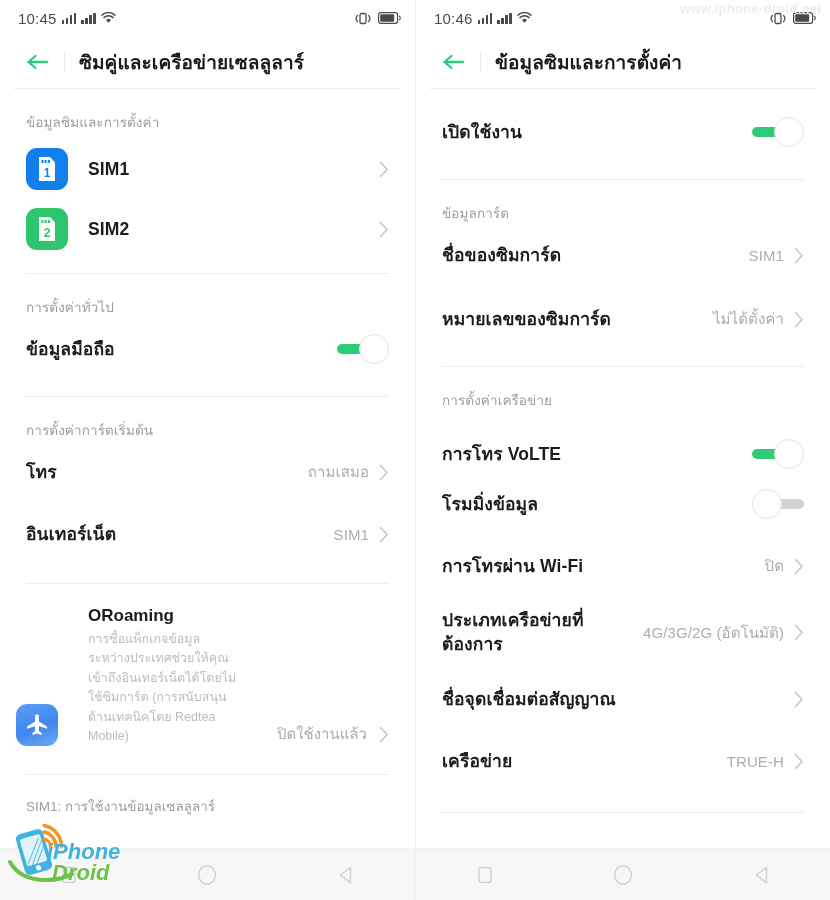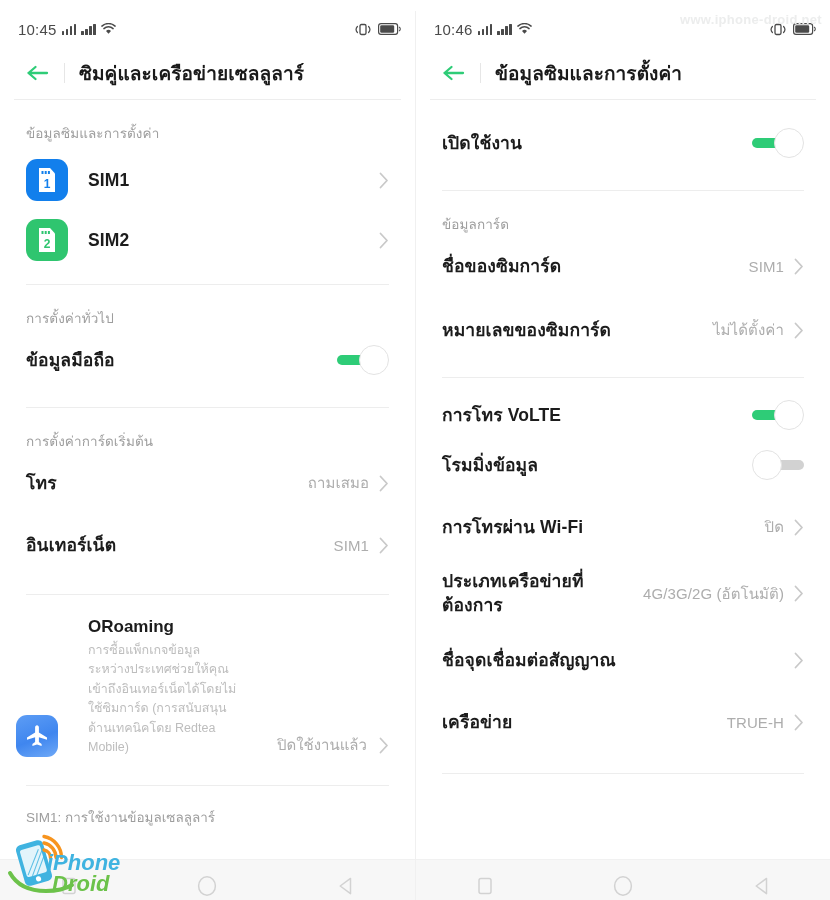--- a/index.html
+++ b/index.html
@@ -2,21 +2,21 @@
 <html><head>
 <meta charset="utf-8">
 <style>
   * { margin:0; padding:0; box-sizing:border-box; }
   html,body { width:830px; height:900px; }
   body {
     font-family:"Liberation Sans","DejaVu Sans",sans-serif;
     background:#ffffff;
     overflow:hidden;
   }
-  .screens { display:flex; width:830px; height:632px; position:relative;margin-top:11px; }
+  .screens { display:flex; width:830px; height:632px; position:relative; }
   .phone {
     width:415px; height:900px; background:#ffffff;
     position:relative; display:flex; flex-direction:column;
   }
   .phone.right { border-left:1px solid #f0f0f0; }
 
   
   .statusbar {
     height:36px; flex:0 0 36px; display:flex; align-items:center;
     padding:0 14px 0 18px; position:relative;
@@ -416,20 +416,21 @@
           <span class="value">ไม่ได้ตั้งค่า</span>
           <span class="chevron">
             <svg width="10" height="17" viewBox="0 0 10 17">
                 <path d="M1.5 1.5 L8 8.5 L1.5 15.5" stroke="#c9c9c9" stroke-width="1.8" fill="none" stroke-linecap="round" stroke-linejoin="round"></path>
               </svg>
           </span>
         </div>
 
         <div class="divider" style="margin-top:22px;"></div>
 
+        <div class="group-label">การตั้งค่าเครือข่าย</div>
 
         <div class="row" style="margin-top:12px;">
           <span class="label">การโทร VoLTE</span>
           <span class="toggle on">
             <span class="bar"></span>
             <span class="knob"></span>
           </span>
         </div>
 
         <div class="row">

